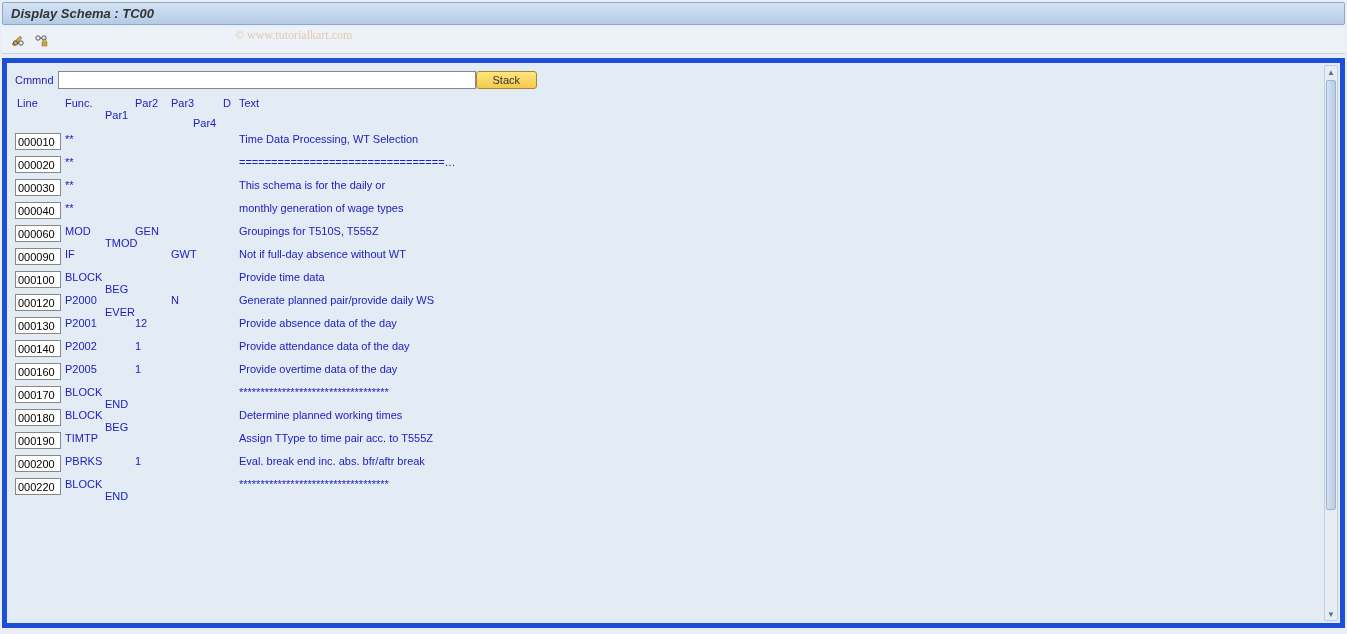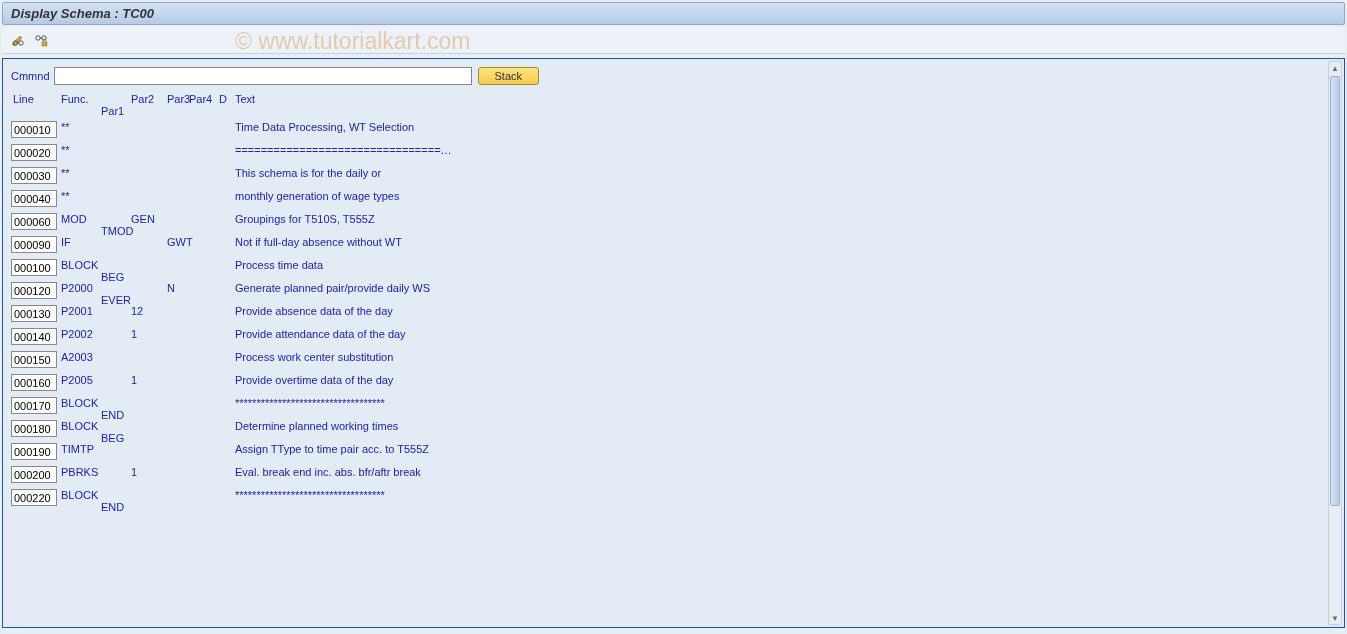--- a/index.html
+++ b/index.html
@@ -32,21 +32,21 @@
     .toolbar-icon {
       display: inline-block;
       width: 16px;
       height: 16px;
       margin-right: 4px;
       vertical-align: middle;
     }
     .main-area {
       background: #e3ebf5;
       margin: 4px 2px 2px 2px;
-      border: 1px solid #1d4ed8;
+      border: 5px solid #1d4ed8;
       height: 570px;
       position: relative;
       overflow: hidden;
     }
     .scroll-content {
       position: absolute;
       top: 0; left: 0; right: 16px; bottom: 0;
       padding: 8px;
     }
     .cmd-row {
@@ -62,21 +62,20 @@
     .cmd-input {
       flex-shrink: 0;
       width: 418px;
       height: 18px;
       border: 1px solid #888;
       background: #fff;
       padding: 1px 3px;
       font-size: 11px;
     }
     .stack-btn {
-      margin-left: 6px;
       background: linear-gradient(to bottom, #ffe680, #f5c94d);
       border: 1px solid #a68b2e;
       border-radius: 3px;
       padding: 2px 16px;
       font-size: 11px;
       color: #333;
       cursor: pointer;
     }
     .header-row {
       display: flex;
@@ -99,21 +98,21 @@
       font-size: 11px;
       text-align: left;
       padding: 0 2px;
       margin-right: 4px;
       font-family: Arial, sans-serif;
     }
     .col-func { width: 40px; }
     .col-par1 { width: 30px; margin-top: 12px; }
     .col-par2 { width: 36px; }
     .col-par3 { width: 22px; }
-    .col-par4 { width: 30px; }
+    .col-par4 { width: 30px; margin-top: 20px; }
     .col-d    { width: 14px; }
     .col-text { padding-left: 2px; }
     .hdr-line { width: 50px; padding-left: 2px;}
     .scrollbar-v {
       position: absolute;
       top: 2px;
       right: 2px;
       bottom: 2px;
       width: 14px;
       background: #e8edf4;
@@ -141,22 +140,22 @@
       height: 430px;
       background: linear-gradient(to right, #d4e0ef, #b9cde4);
       border: 1px solid #9cb4d0;
       border-radius: 2px;
     }
     .watermark {
       position: absolute;
       top: 28px;
       left: 235px;
       color: rgba(220, 150, 80, 0.45);
-      font-size: 23px;
-      font-family: Liberation Sans, sans-serif;
+      font-size: 12px;
+      font-family: Liberation Serif, serif;
       pointer-events: none;
       z-index: 50;
     }
   </style>
 </head>
 <body>
 
 <div class="title-bar">
   <span>Display Schema : TC00</span>
 </div>
@@ -265,21 +264,21 @@
           <span class="col-text">Not if full-day absence without WT</span>
         </div>
         <div class="data-row">
           <input class="line-input" type="text" value="000100" style="">
           <span class="col-func">BLOCK</span>
           <span class="col-par1">BEG</span>
           <span class="col-par2"></span>
           <span class="col-par3"></span>
           <span class="col-par4"></span>
           <span class="col-d"></span>
-          <span class="col-text">Process time data</span>
+          <span class="col-text">Provide time data</span>
         </div>
         <div class="data-row">
           <input class="line-input" type="text" value="000120" style="">
           <span class="col-func">P2000</span>
           <span class="col-par1">EVER</span>
           <span class="col-par2"></span>
           <span class="col-par3">N</span>
           <span class="col-par4"></span>
           <span class="col-d"></span>
           <span class="col-text">Generate planned pair/provide daily WS</span>
@@ -296,30 +295,20 @@
         </div>
         <div class="data-row">
           <input class="line-input" type="text" value="000140" style="">
           <span class="col-func">P2002</span>
           <span class="col-par1"></span>
           <span class="col-par2">1</span>
           <span class="col-par3"></span>
           <span class="col-par4"></span>
           <span class="col-d"></span>
           <span class="col-text">Provide attendance data of the day</span>
-        </div>
-        <div class="data-row">
-          <input class="line-input" type="text" value="000150" style="">
-          <span class="col-func">A2003</span>
-          <span class="col-par1"></span>
-          <span class="col-par2"></span>
-          <span class="col-par3"></span>
-          <span class="col-par4"></span>
-          <span class="col-d"></span>
-          <span class="col-text">Process work center substitution</span>
         </div>
         <div class="data-row">
           <input class="line-input" type="text" value="000160" style="">
           <span class="col-func">P2005</span>
           <span class="col-par1"></span>
           <span class="col-par2">1</span>
           <span class="col-par3"></span>
           <span class="col-par4"></span>
           <span class="col-d"></span>
           <span class="col-text">Provide overtime data of the day</span>

